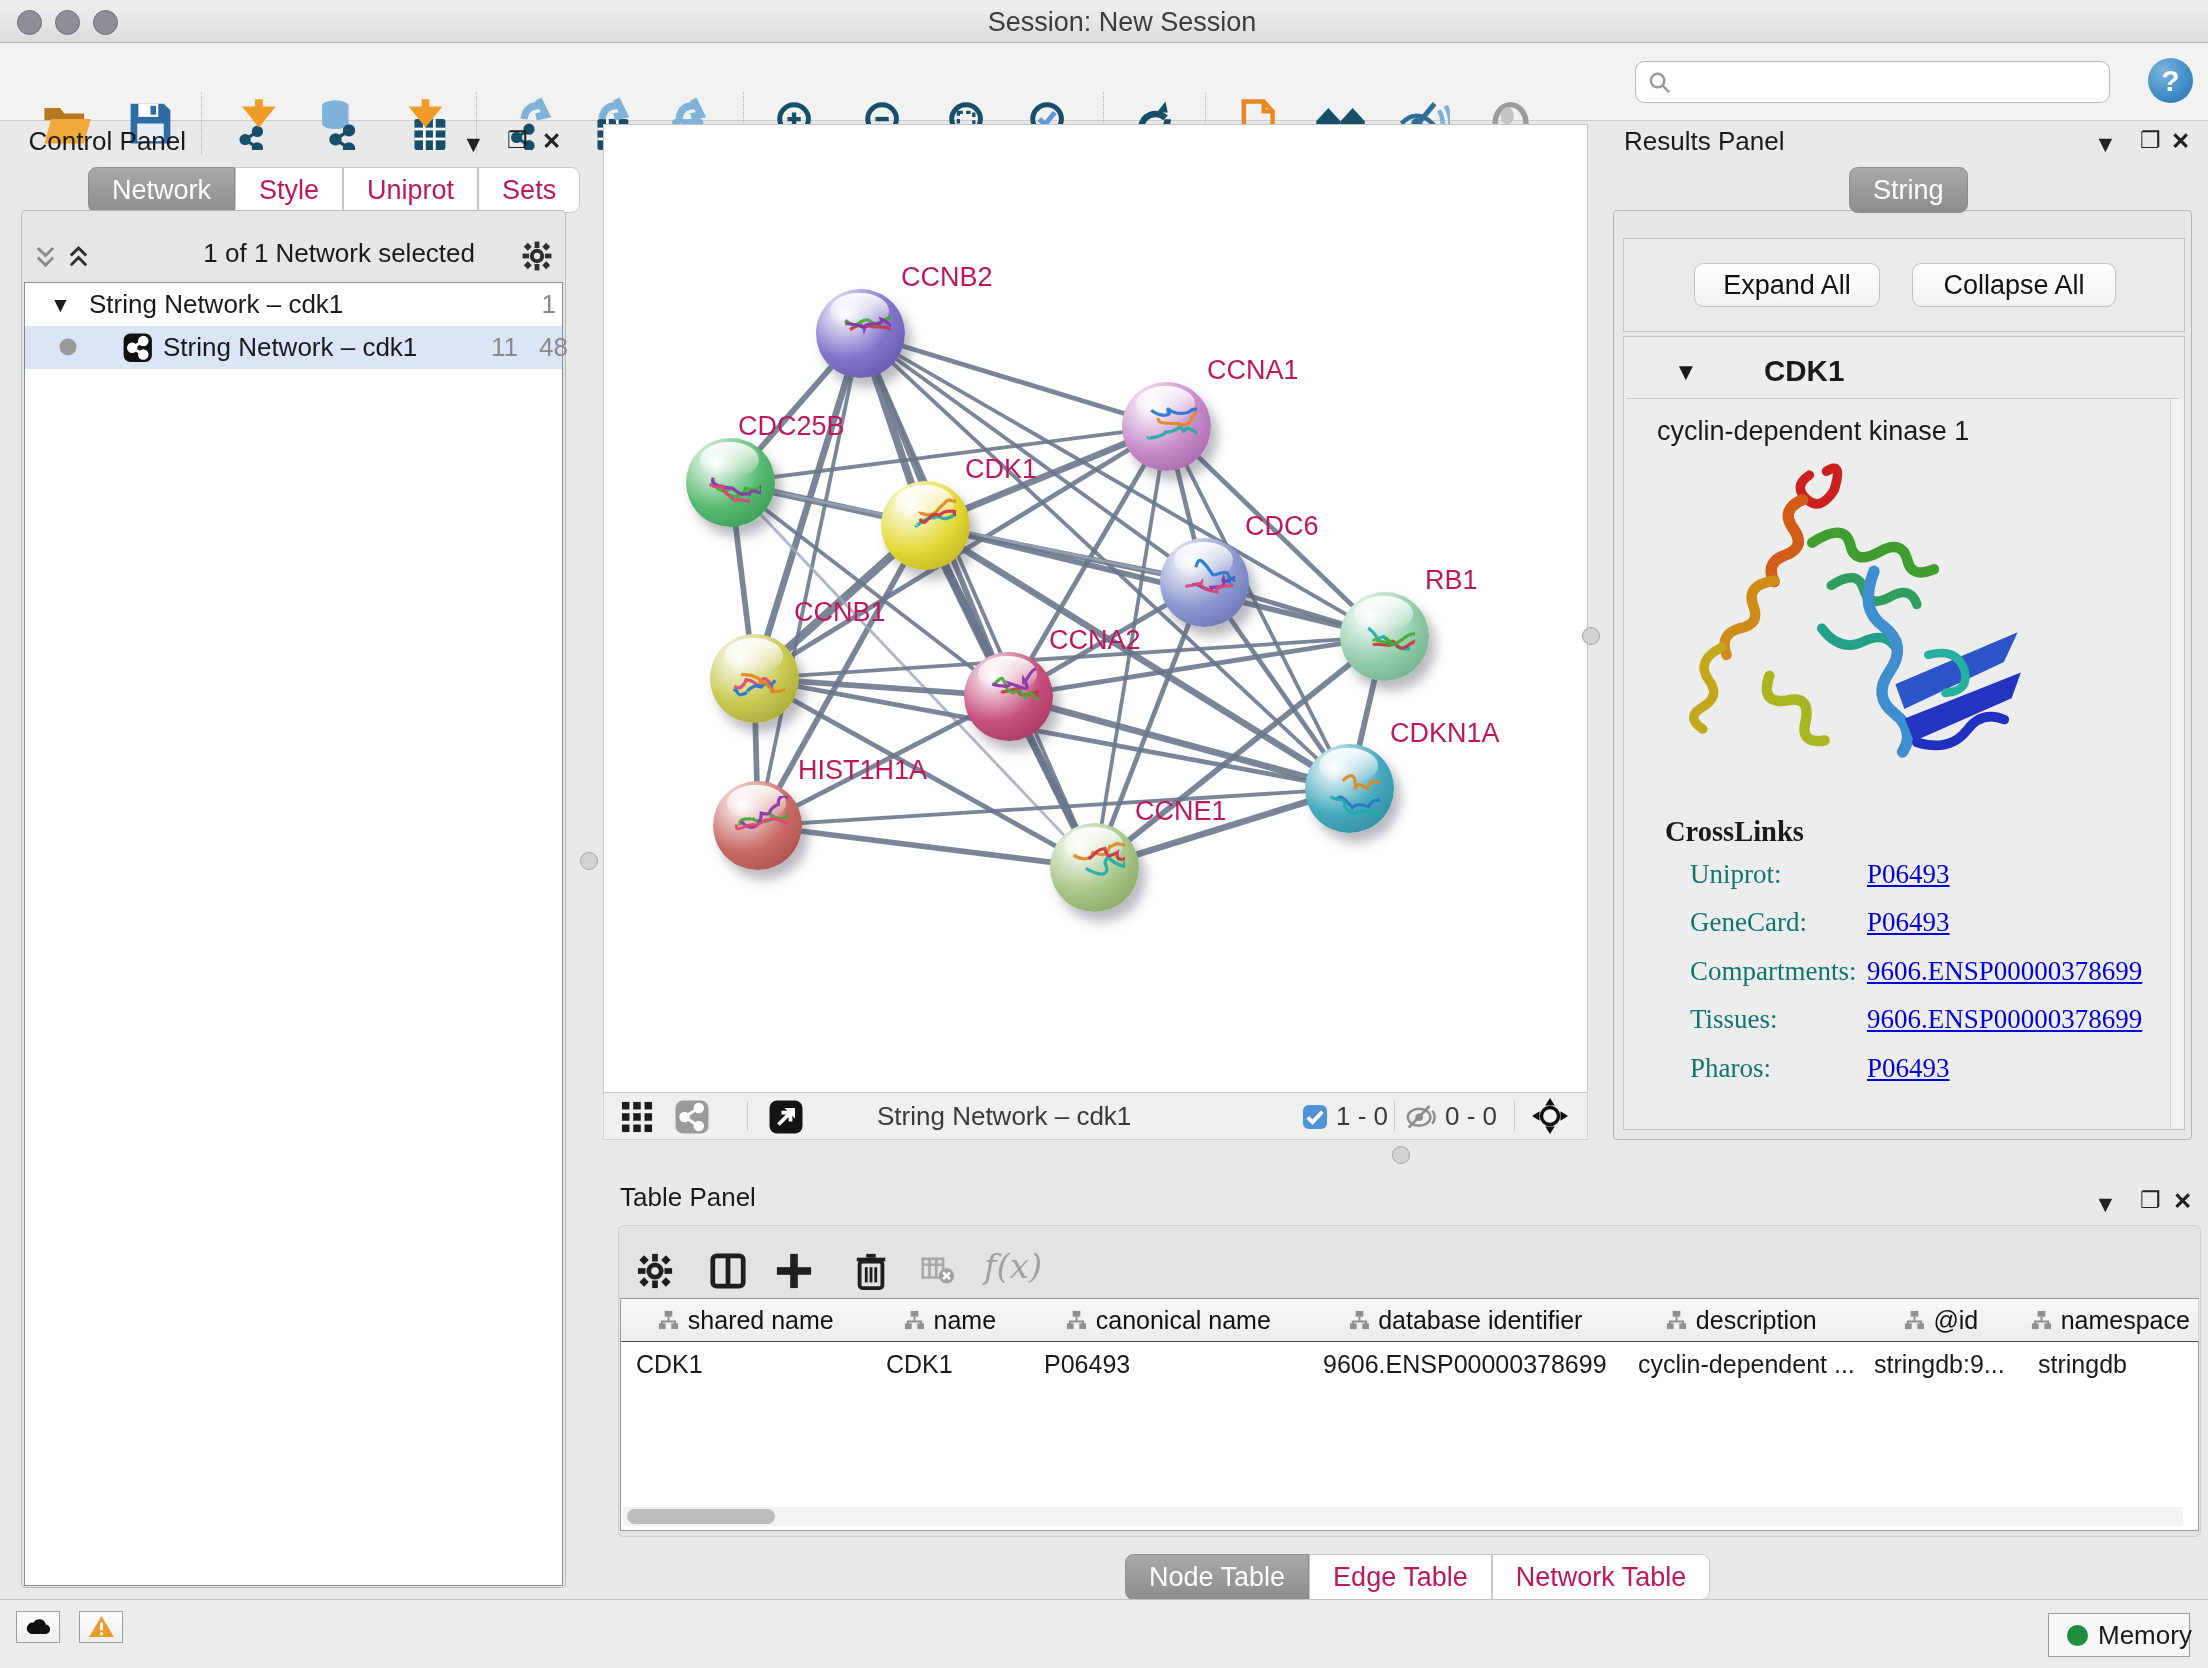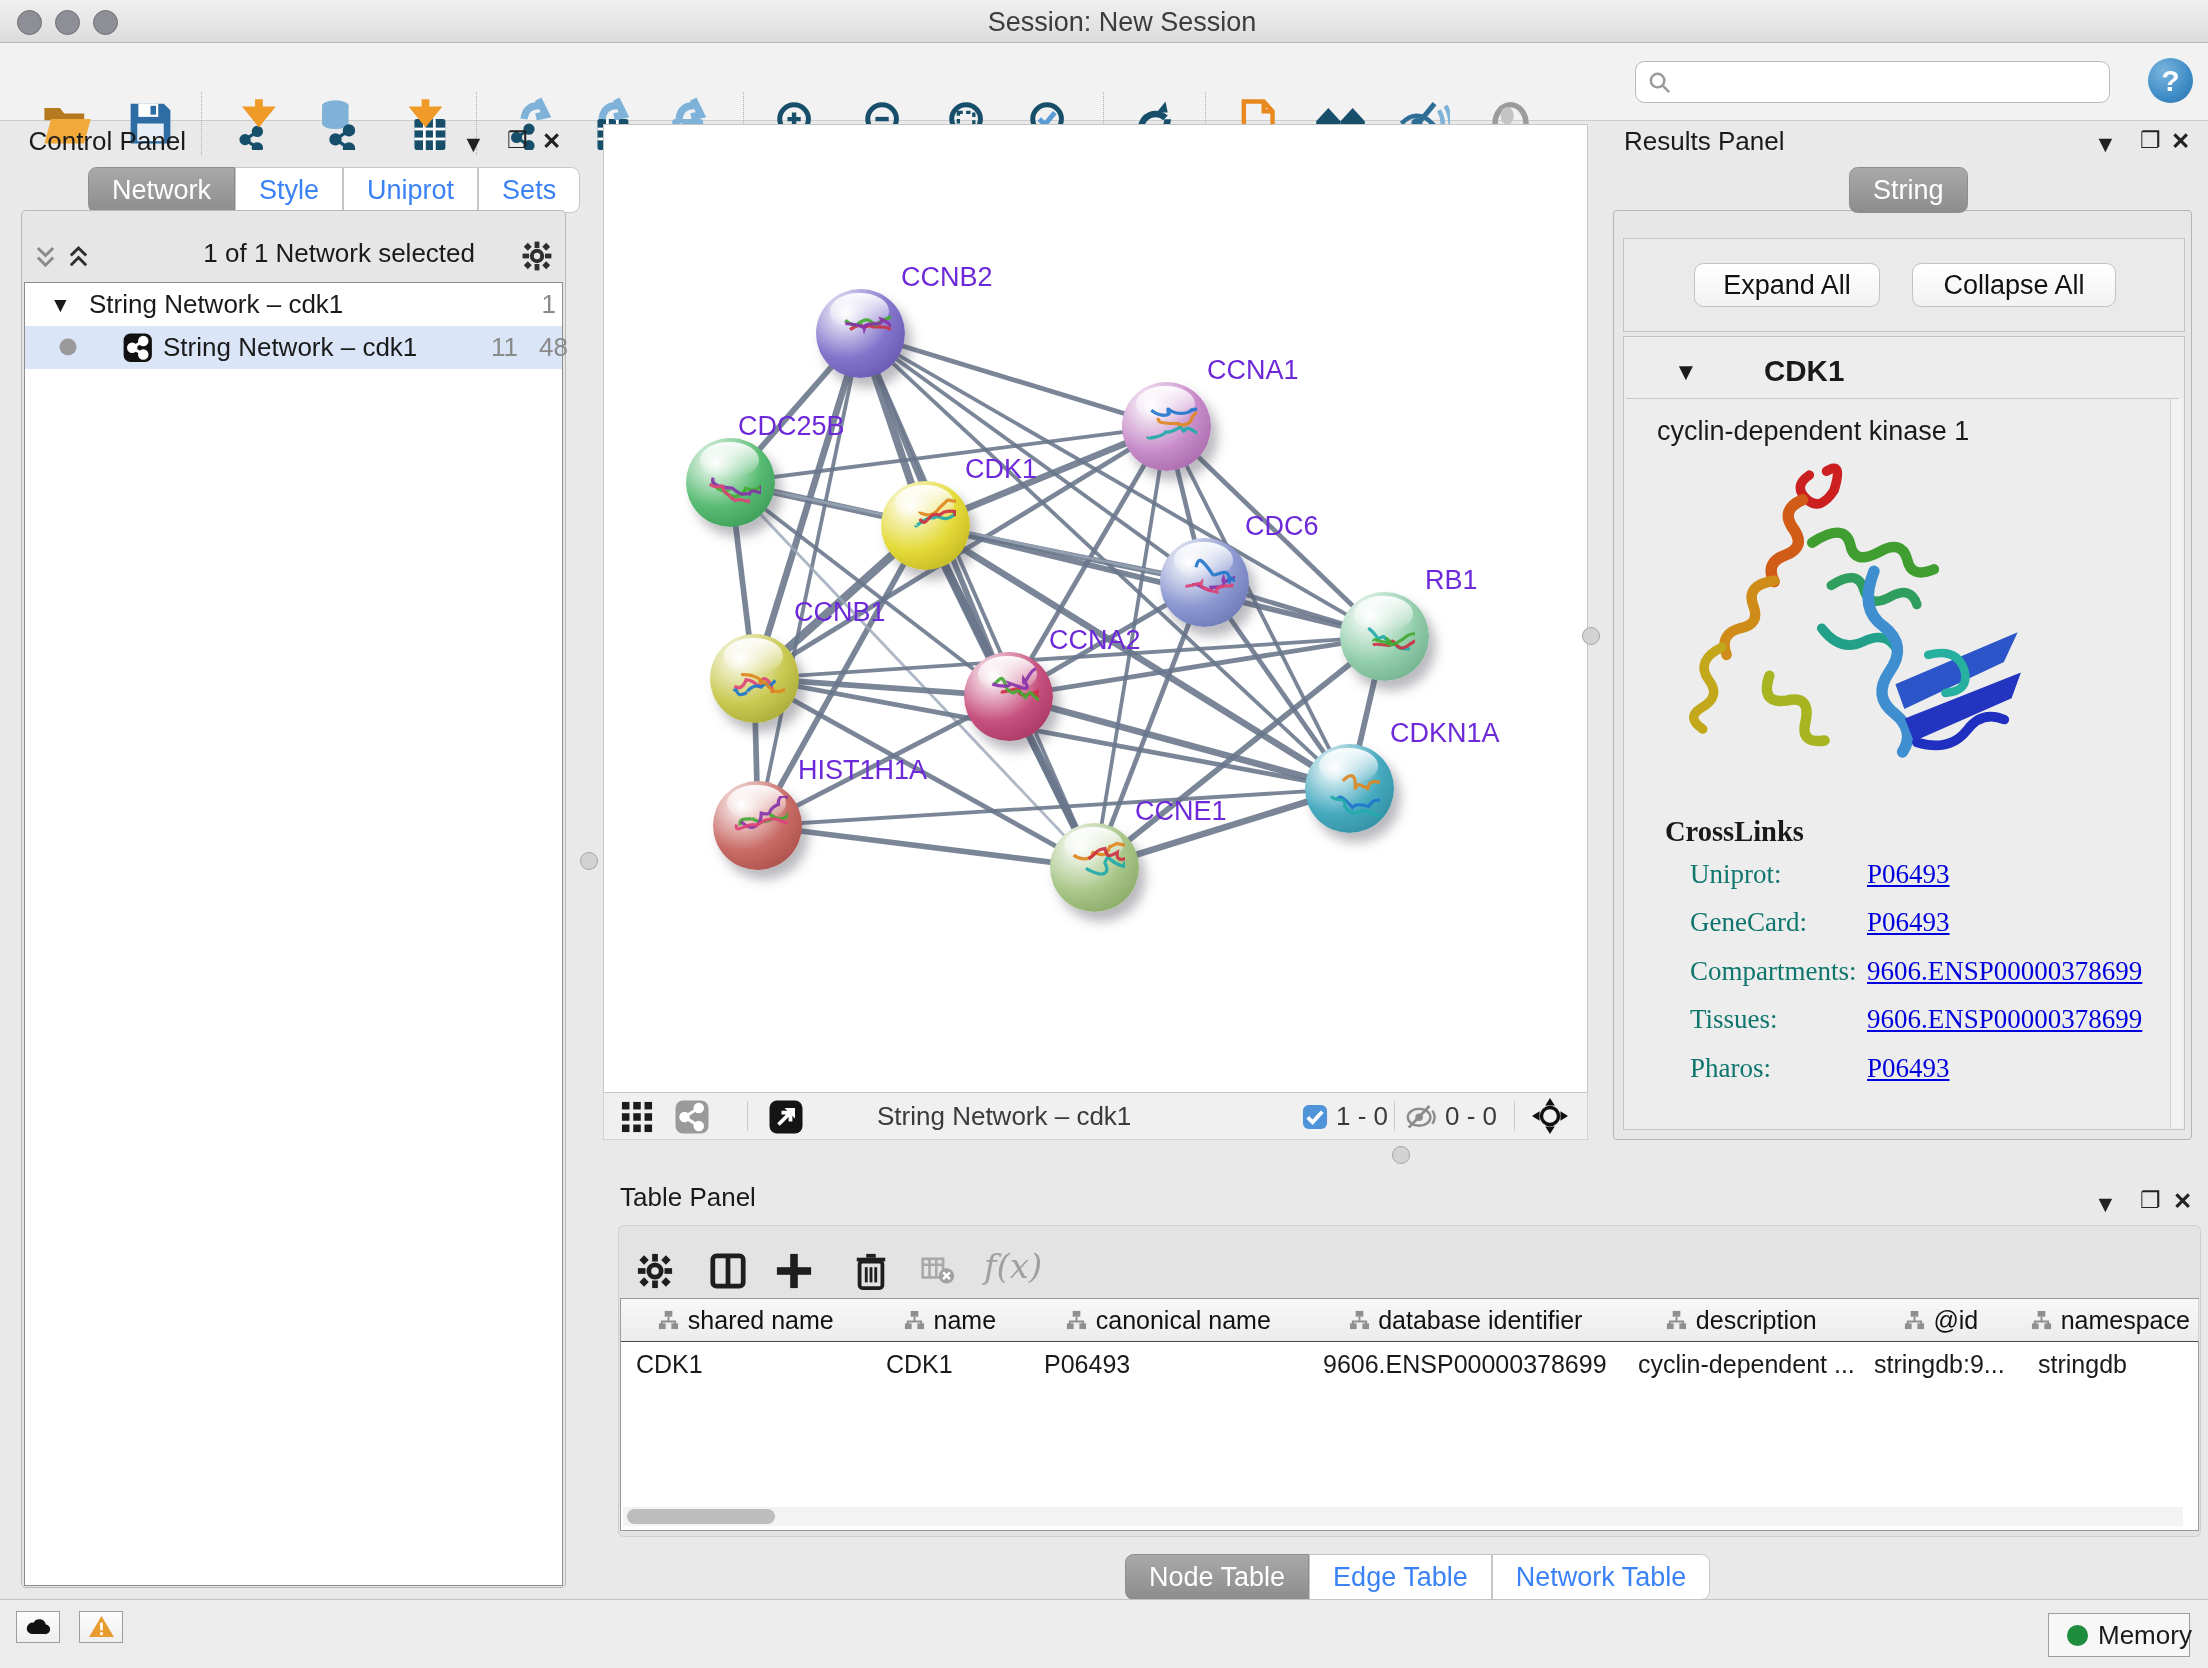--- a/index.html
+++ b/index.html
@@ -17,38 +17,38 @@
   .tbi svg{width:53px;height:53px;}
   .tbsep{position:absolute;top:49px;width:0;height:63px;border-left:1.9px dotted #aeaeae;}
   .searchbox{left:1635px;top:61px;width:473px;height:40px;background:#fff;border:1.4px solid #b9b9b9;border-radius:9.5px;}
   .helpbtn{left:2148px;top:58px;width:45px;height:45px;border-radius:50%;
     background:radial-gradient(circle at 35% 30%,#7ab4dd,#3e8cc7 60%,#2f6fa5);
     color:#fff;font-weight:bold;font-size:30px;text-align:center;line-height:45px;}
   
   .ptitle{font-size:26px;color:#1a1a1a;}
   .wbtn{font-size:23px;color:#222;}
   .tab{display:inline-block;padding:0 23px;height:44px;line-height:44px;font-size:27px;
-       background:#fff;border:1px solid #c6c6c6;color:#3b82f6;}
+       background:#fff;border:1px solid #c6c6c6;color:#be185d;}
   .tab.sel{background:linear-gradient(#a9a9a9,#8d8d8d);color:#fff;border-color:#8d8d8d;}
   .tab:first-child{border-radius:8.6px 0 0 8.6px;}
   .tab:last-child{border-radius:0 8.6px 8.6px 0;}
   .roundbox{border:1px solid #b9b9b9;background:#e6e6e6;border-radius:4.8px;}
   
   .treebox{left:24px;top:282px;width:537px;height:1302px;background:#fff;border:1.4px solid #8c8c8c;}
   .trow{position:absolute;left:0;width:537px;height:43px;font-size:26px;line-height:43px;}
   .trow.sel{background:#dbe5f8;}
   .cnt{position:absolute;color:#8a8a8a;text-align:right;}
   
   .netcanvas{left:603px;top:124px;width:983px;height:968px;background:#fff;border:1px solid #c6c6c6;}
   .node{position:absolute;width:89px;height:89px;border-radius:50%;
         box-shadow:6.7px 9.5px 11.4px rgba(70,70,85,.38);}
   .node .gloss{position:absolute;left:16%;top:5%;width:66%;height:40%;border-radius:50%;
         background:linear-gradient(rgba(255,255,255,.95),rgba(255,255,255,0));}
   .node svg{position:absolute;left:12.4px;top:15px;}
-  .nlabel{position:absolute;font-size:27px;color:#6d28d9;white-space:nowrap;}
+  .nlabel{position:absolute;font-size:27px;color:#be185d;white-space:nowrap;}
   .netbar{left:603px;top:1092px;width:983px;height:46px;background:#f0f0f0;border:1px solid #d2d2d2;border-top:1px solid #c6c6c6;}
   .netbar .txt{font-size:26px;color:#3a3a3a;line-height:46px;}
   .graytxt{color:#8c8c8c;}
   .vsep{position:absolute;top:7.6px;height:30px;border-left:1px solid #c9c9c9;}
   .knob{width:16px;height:16px;border-radius:50%;background:#d3d3d3;border:1px solid #a5a5a5;}
   
   .resbox{left:1613px;top:210px;width:577px;height:928px;border:1.4px solid #b5b5b5;background:#e7e7e7;border-radius:3.8px;}
   .subbox{left:1623px;top:238px;width:560px;height:92px;border:1px solid #c3c3c3;background:#eaeaea;}
   .btn{background:linear-gradient(#ffffff,#f2f2f2);border:1px solid #c2c2c2;border-radius:9.5px;
        font-size:27px;text-align:center;color:#111;}

